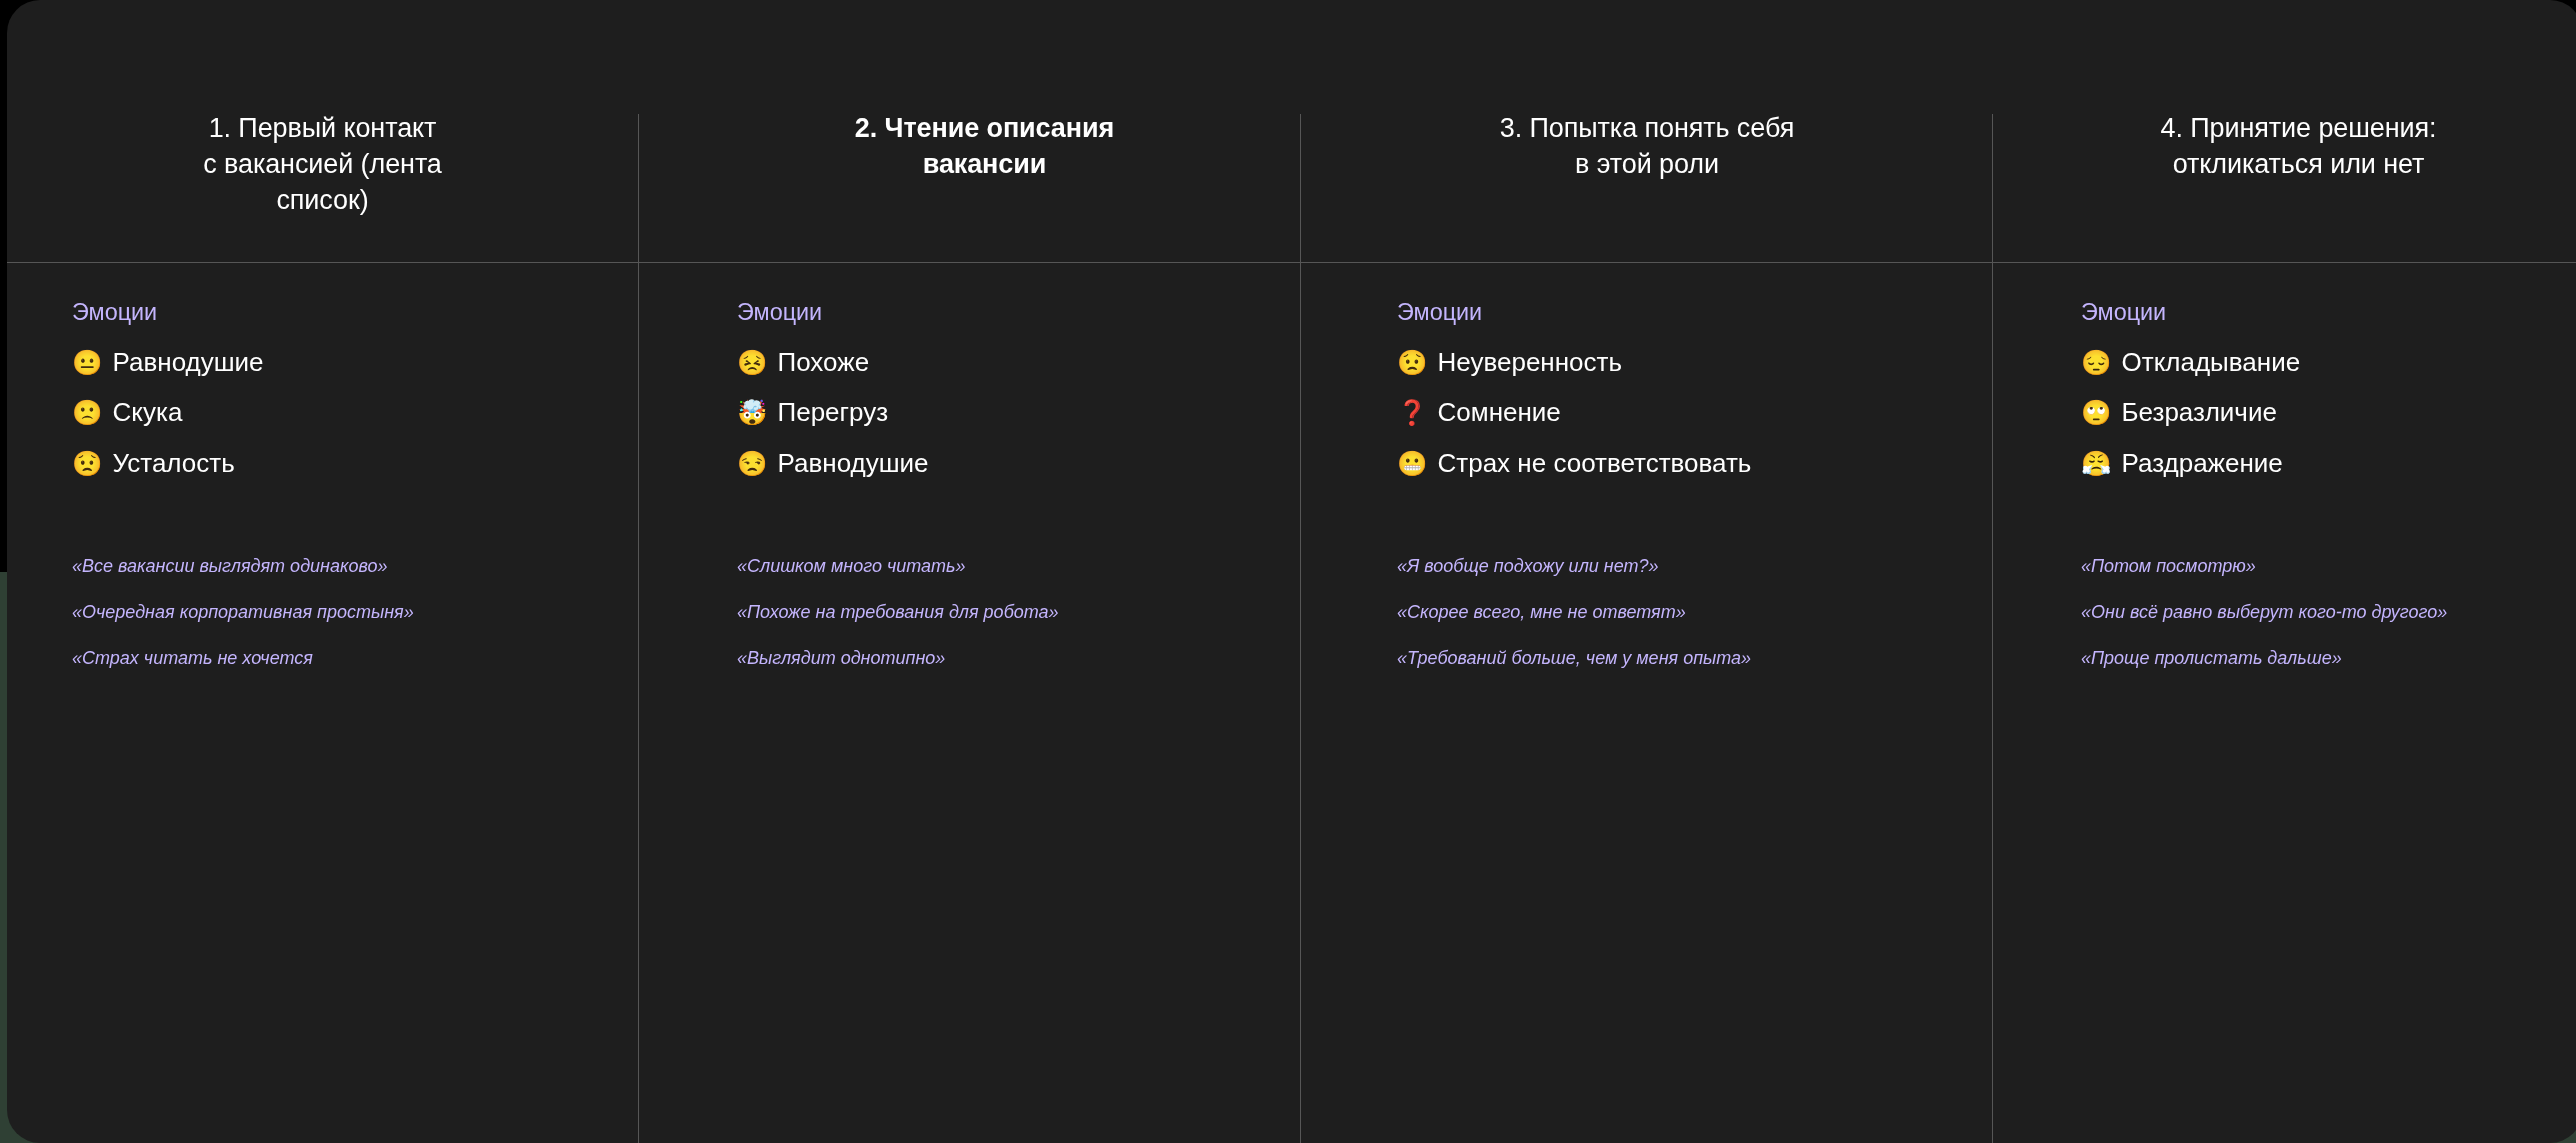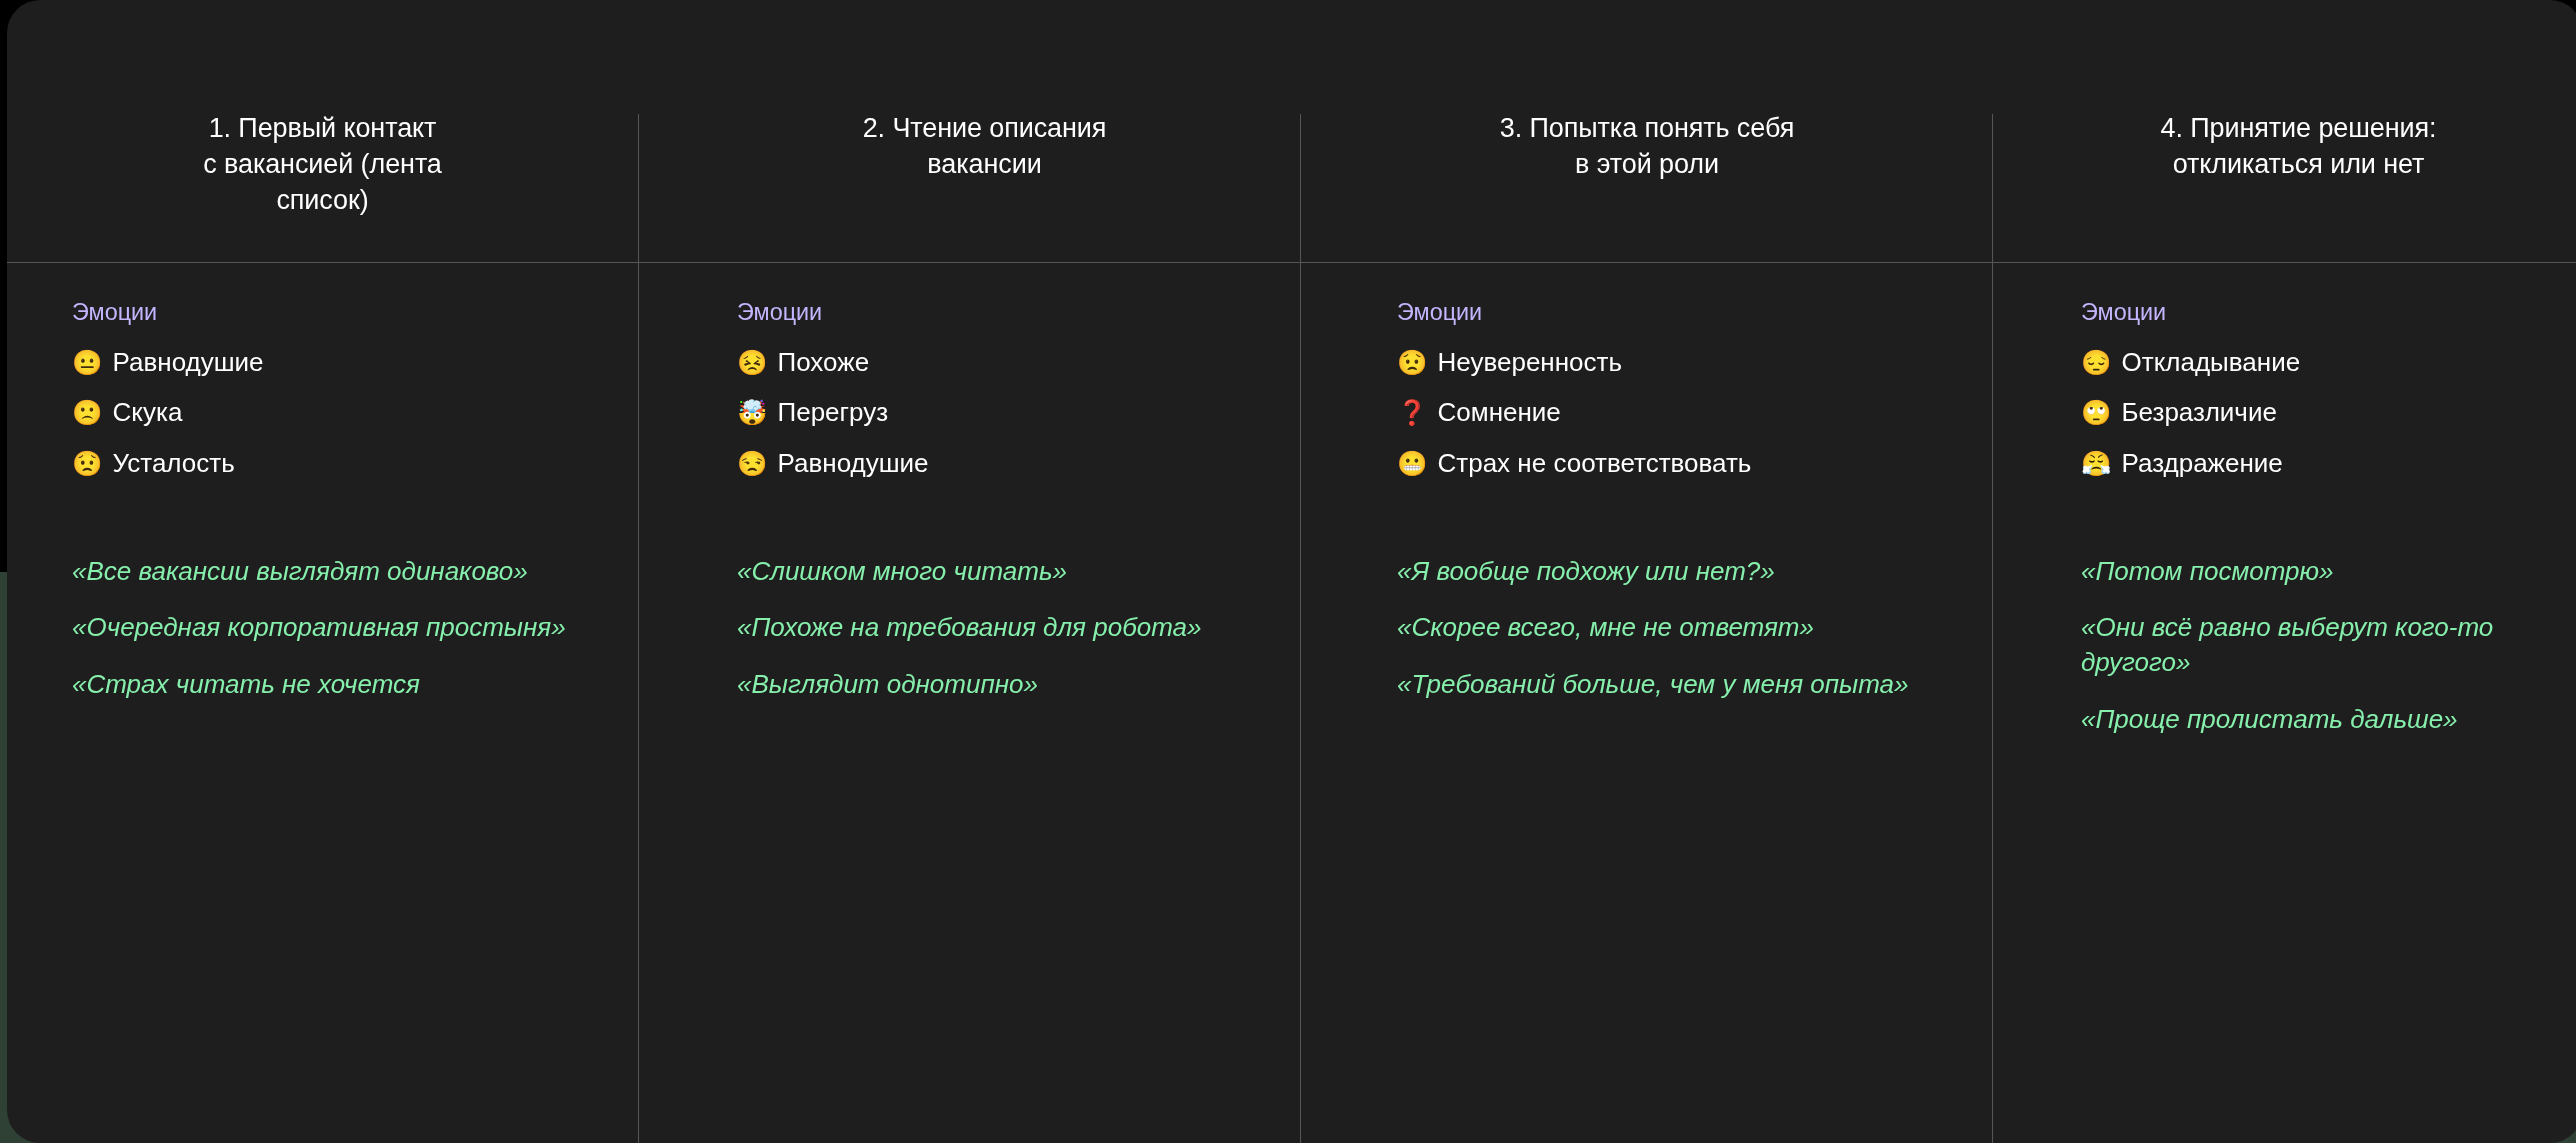--- a/index.html
+++ b/index.html
@@ -81,21 +81,21 @@
     box-sizing: border-box;
     text-align: center;
     color: #ffffff;
     font-size: 27px;
     line-height: 1.33;
     font-weight: 400;
     letter-spacing: -0.1px;
     white-space: pre-line;
   }
   .col-1 .col-header { padding-left: 105px; padding-right: 105px; }
-  .col-2 .col-header { padding-left: 126px; padding-right: 96px; }
+  .col-2 .col-header { padding-left: 126px; padding-right: 96px; font-weight: bold; }
   .col-3 .col-header { padding-left: 117px; padding-right: 117px; }
   .col-4 .col-header { padding-left: 88px; padding-right: 68px; }
 
   .col-body {
     position: absolute;
     left: 0;
     top: 301px;
     width: 100%;
     box-sizing: border-box;
     padding-left: 65px;
@@ -134,22 +134,22 @@
     flex: 0 0 auto;
   }
 
   .quote-list {
     margin: 0;
     padding: 0;
     list-style: none;
     margin-top: 76px;
   }
   .quote-item {
-    color: #86efac;
-    font-size: 26px;
+    color: #c4b5fd;
+    font-size: 18px;
     line-height: 1.34;
     font-style: italic;
     margin-bottom: 22px;
   }
   .quote-item:last-child { margin-bottom: 0; }
   .col-1 .quote-list { max-width: 502px; }
   .col-2 .quote-list { max-width: 549px; }
   .col-3 .quote-list { max-width: 525px; }
   .col-4 .quote-list { max-width: 485px; }
 </style>

